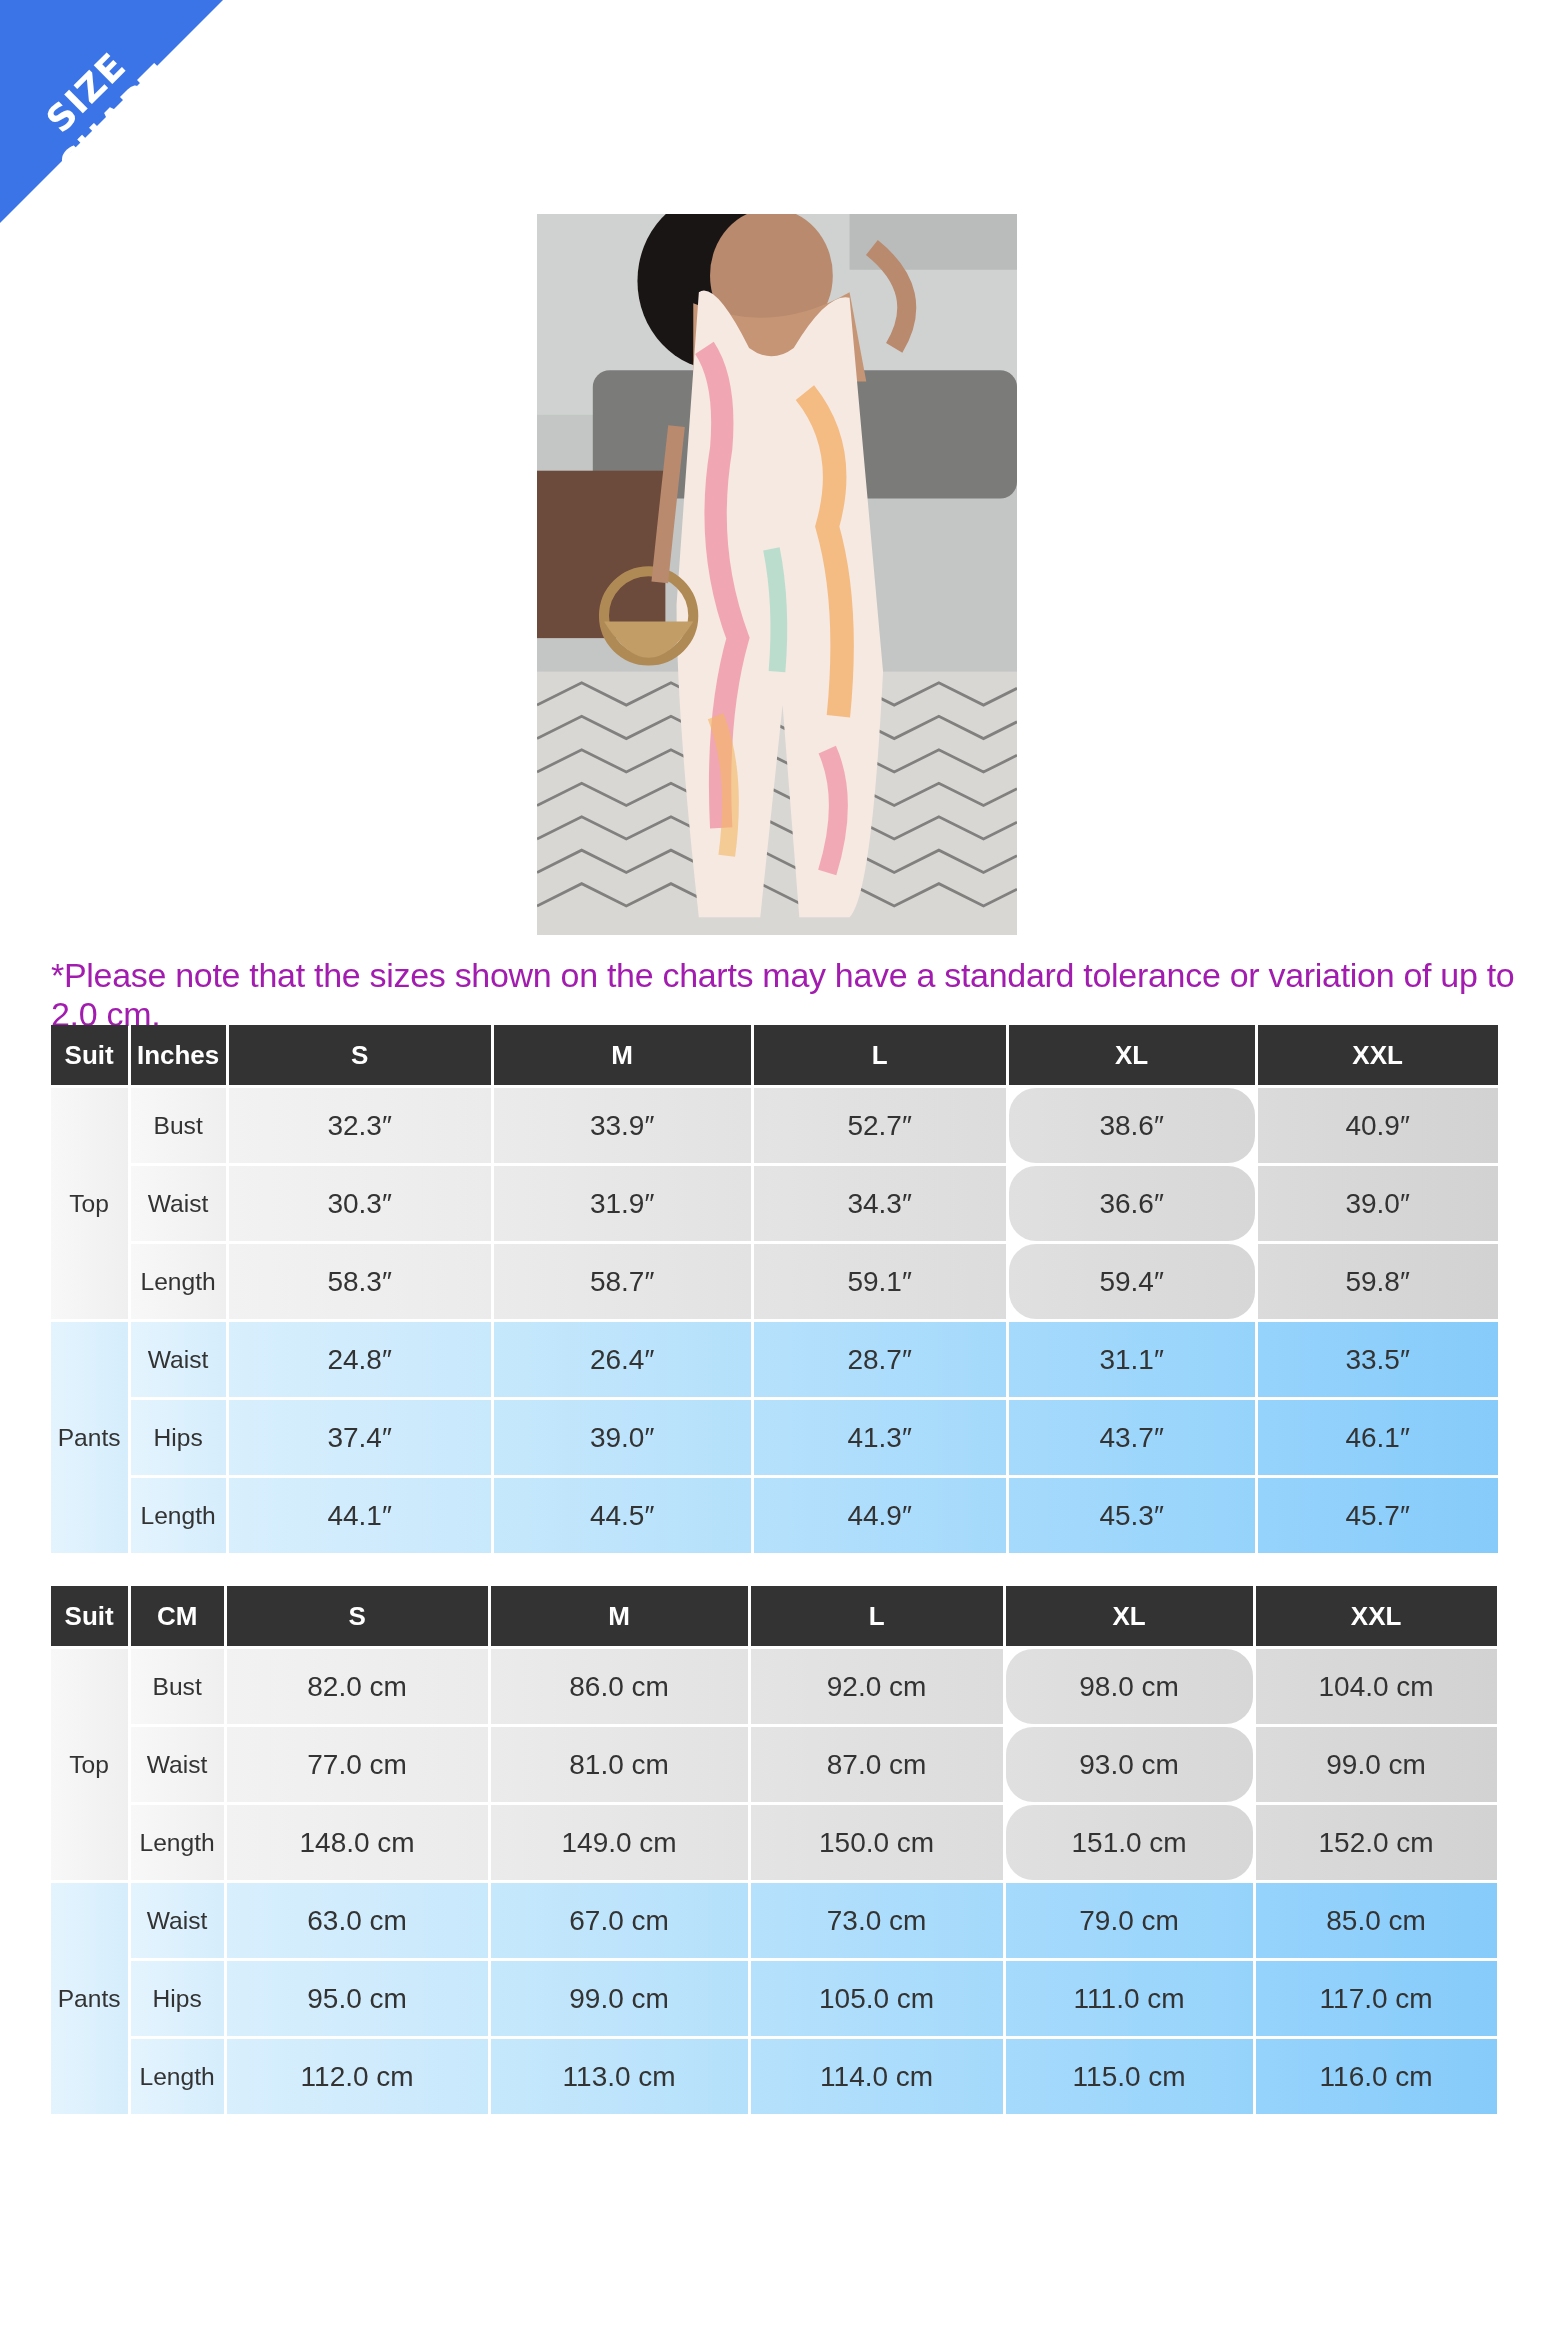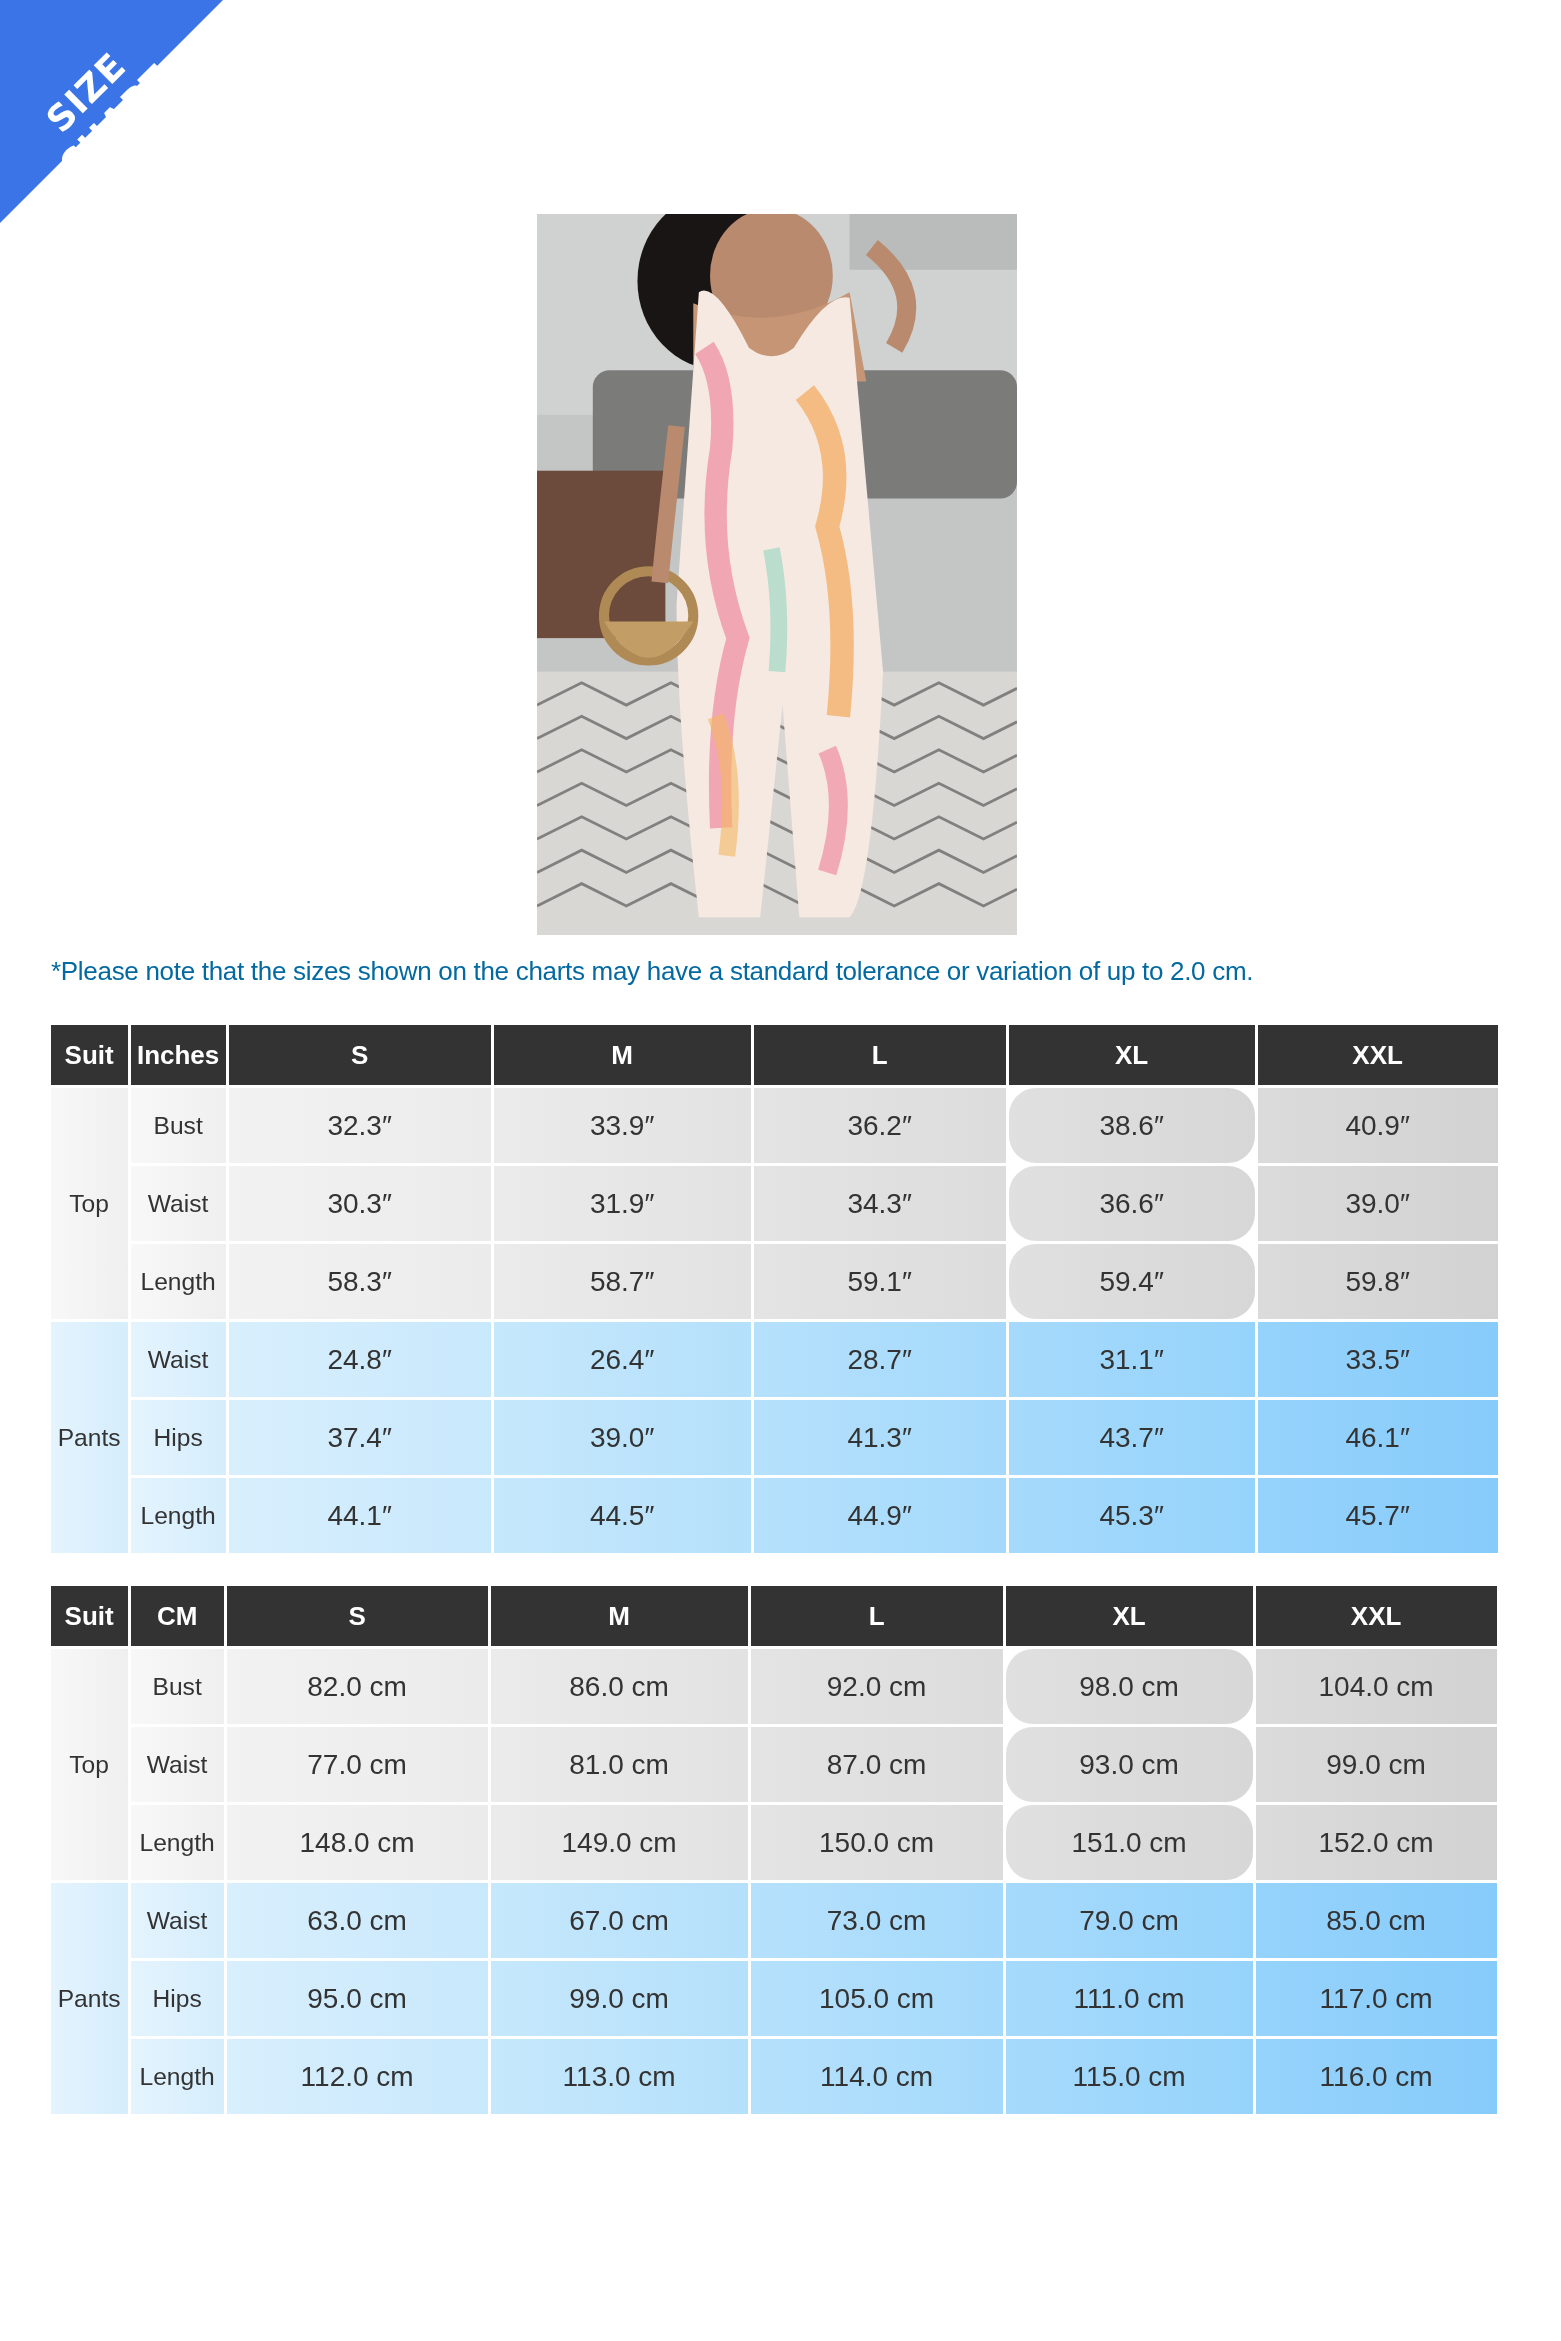--- a/index.html
+++ b/index.html
@@ -18,21 +18,21 @@
     color:#fff; font-weight:700; font-size:36px; letter-spacing:1.1px;
     font-family:"DejaVu Sans", sans-serif;
   }
   .photo {
     position:absolute; left:537px; top:214px; width:480px; height:721px;
     overflow:hidden;
     background:linear-gradient(180deg,#c9ccca 0%,#b7bab8 35%,#8a8a88 55%,#6e5246 70%,#d8d6d3 80%,#9a9a9a 100%);
   }
   .photo svg { width:100%; height:100%; display:block; }
   .note {
-    position:absolute; left:51px; top:956px; font-size:26px; color:#0369a1;
+    position:absolute; left:51px; top:956px; font-size:34px; color:#a21caf;
     font-family:"Liberation Sans Narrow","Liberation Sans", sans-serif; letter-spacing:-0.3px;
   }
   table.size {
     position:absolute; left:51px; width:1452px; border-collapse:separate;
     border-spacing:3.4px; margin-left:-3.4px; table-layout:fixed;
   }
   table.size th {
     background:#333333; color:#fff; font-weight:700; font-size:26px; height:60px;
     padding:0;
   }
@@ -118,21 +118,21 @@
       <th>XL</th>
       <th>XXL</th>
     </tr>
   </thead>
   <tbody>
     <tr class="top">
       <td class="grp" rowspan="3">Top</td>
       <td class="lbl">Bust</td>
       <td class="c1">32.3″</td>
       <td class="c2">33.9″</td>
-      <td class="c3">36.2″</td>
+      <td class="c3">52.7″</td>
       <td class="c4">38.6″</td>
       <td class="c5">40.9″</td>
     </tr>
     <tr class="top">
       <td class="lbl">Waist</td>
       <td class="c1">30.3″</td>
       <td class="c2">31.9″</td>
       <td class="c3">34.3″</td>
       <td class="c4">36.6″</td>
       <td class="c5">39.0″</td>

